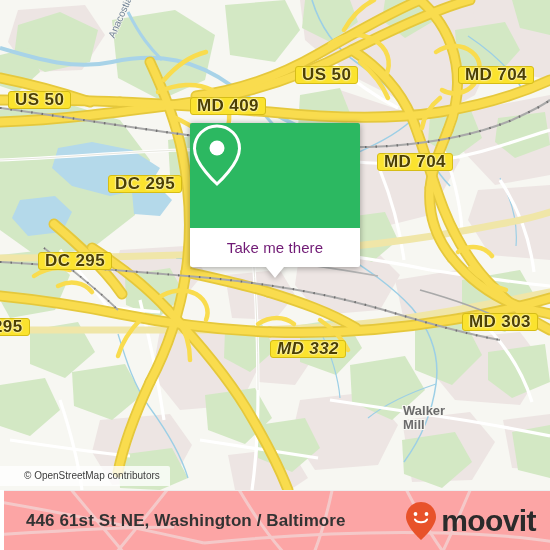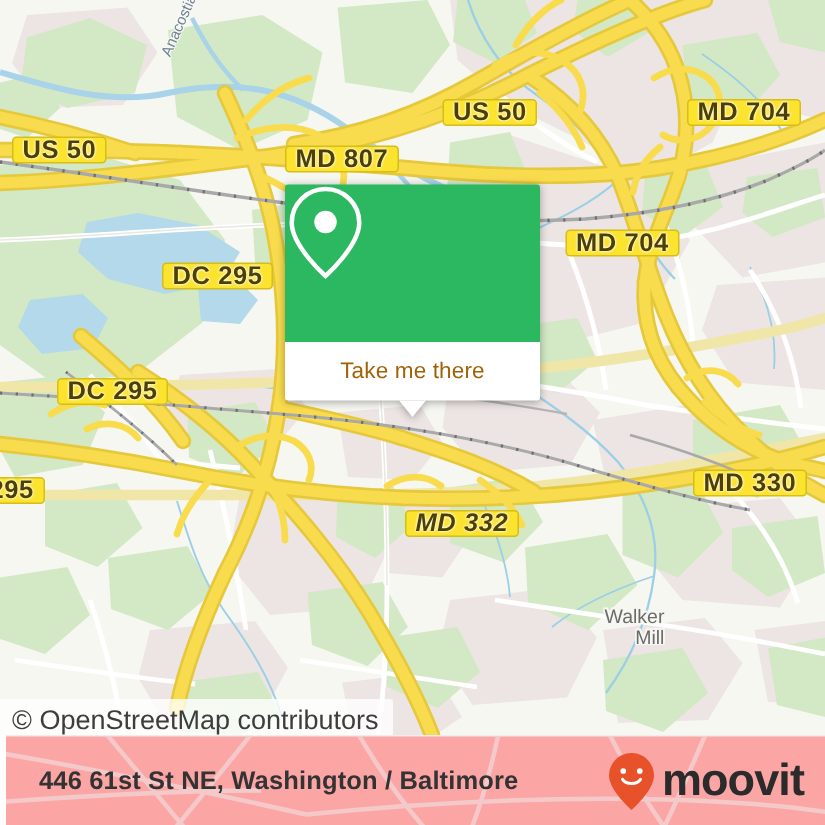--- a/index.html
+++ b/index.html
@@ -32,25 +32,26 @@
     white-space:nowrap;
     text-shadow:0 0 2px #fff,0 0 2px #fff;
     box-sizing:border-box;
   }
   
   .place-label{
     position:absolute;
     color:#6b6b6b;
     font-size:13px;
     line-height:14px;
-    text-align:right;
+    text-align:left;
     white-space:pre;
     text-shadow:
       -1.2px 0 #f7f7f2, 1.2px 0 #f7f7f2, 0 -1.2px #f7f7f2, 0 1.2px #f7f7f2,
       -1px -1px #f7f7f2, 1px -1px #f7f7f2, -1px 1px #f7f7f2, 1px 1px #f7f7f2;
+    font-weight: bold;
   }
   .water-label{
     position:absolute;
     color:#6d7f93;
     font-size:10px;
     white-space:nowrap;
     text-shadow:
       -1px 0 #f7f7f2, 1px 0 #f7f7f2, 0 -1px #f7f7f2, 0 1px #f7f7f2;
   }
 
@@ -61,36 +62,36 @@
   }
   #callout .green{
     height:105px;border-radius:2px 2px 0 0;
     display:flex;align-items:center;justify-content:center;
   }
   #callout .white{
     background:#ffffff;height:39px;border-radius:0 0 2px 2px;
     display:flex;align-items:center;justify-content:center;
   }
   #callout .white span{
-    font-size:15px;color:#a16207;letter-spacing:.1px;
+    font-size:15px;color:#701a75;letter-spacing:.1px;
   }
   #callout .tail{
     position:absolute;left:50%;margin-left:-9px;top:144px;
     width:0;height:0;
     border-left:9px solid transparent;
     border-right:9px solid transparent;
     border-top:11px solid #ffffff;
   }
 
   
   #osm{
     position:absolute;left:0;top:466px;
     background:rgba(255,255,255,.78);
-    padding:4px 10px 5px 8px;
-    font-size:18px;color:#3d3d3d;
+    padding:4px 10px 5px 24px;
+    font-size:10px;color:#3d3d3d;
     border-radius:0 2px 0 0;
   }
 
   
   #bottombar{
     position:absolute;left:4px;top:490px;width:550px;height:60px;
     background:#fca5a5;overflow:hidden;
     border-top:1px solid #ededed;
   }
   #bottombar .bg{
@@ -315,28 +316,28 @@
           <path d="M44 248 C 70 268, 96 288, 118 310" fill="none" stroke="#6f6f6f" stroke-width="1.8" stroke-dasharray="1.2 8"></path>
         </g>
       </g>
     </svg>
 
     <div class="water-label" style="left:106px;top:35px;transform:rotate(-66deg);transform-origin:0 0;">Anacostia River</div>
 
     <div class="place-label" style="left:403px;top:404px;">Walker<br>Mill</div>
 
     <div class="shield" style="left:8px;top:91px;">US 50</div>
-    <div class="shield" style="left:190px;top:97px;">MD 807</div>
+    <div class="shield" style="left:190px;top:97px;">MD 409</div>
     <div class="shield" style="left:295px;top:66px;">US 50</div>
     <div class="shield" style="left:458px;top:66px;">MD 704</div>
     <div class="shield" style="left:377px;top:153px;">MD 704</div>
     <div class="shield" style="left:108px;top:175px;">DC 295</div>
     <div class="shield" style="left:38px;top:252px;">DC 295</div>
     <div class="shield" style="left:-14px;top:318px;">295</div>
-    <div class="shield" style="left:462px;top:313px;">MD 330</div>
+    <div class="shield" style="left:462px;top:313px;">MD 303</div>
     <div class="shield" style="left:270px;top:340px;font-style:italic;">MD 332</div>
 
     <div id="callout">
       <div class="green" style="background: rgb(44, 184, 97);">
         <svg width="54" height="64" viewBox="0 0 54 64">
           <path d="M27 3 C 14.5 3, 4.5 13, 4.5 25.5 C 4.5 41, 27 61, 27 61 C 27 61, 49.5 41, 49.5 25.5 C 49.5 13, 39.5 3, 27 3 Z" fill="none" stroke="#ffffff" stroke-width="3"></path>
           <circle cx="27" cy="25" r="7.5" fill="#ffffff"></circle>
         </svg>
       </div>
       <div class="white">

